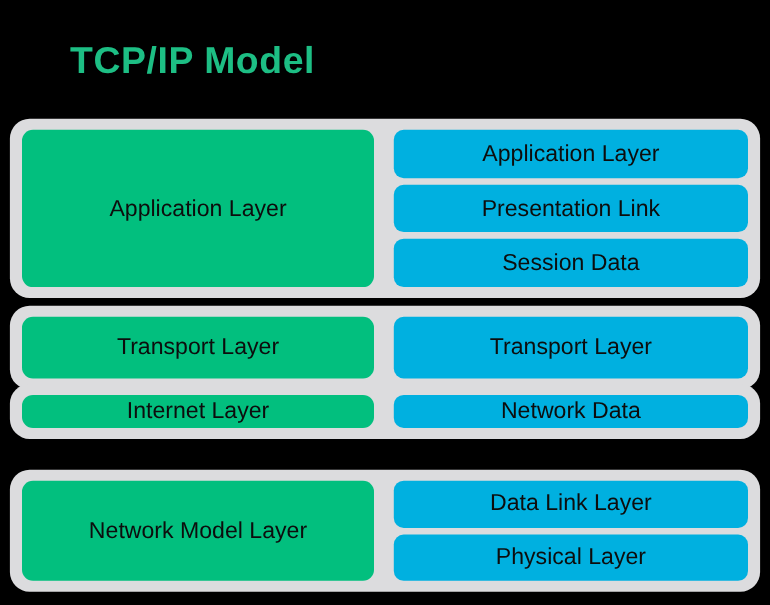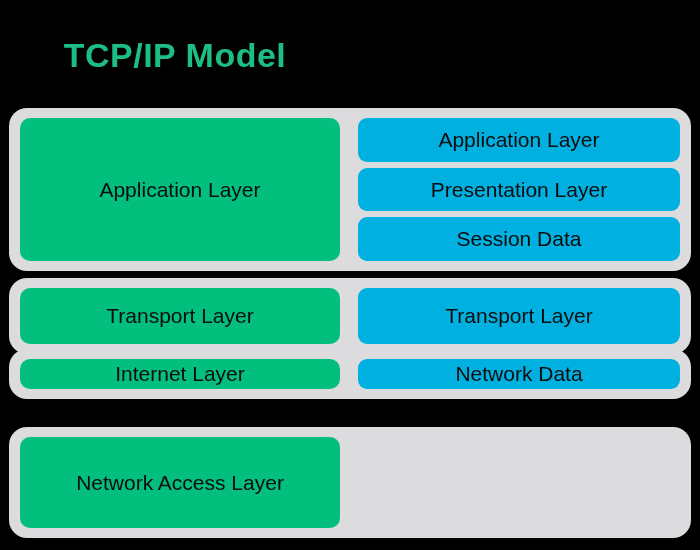--- a/index.html
+++ b/index.html
@@ -83,38 +83,40 @@
 <div class="canvas">
 
   <div class="headers">
     <div class="col-header tcpip">TCP/IP Model</div>
   </div>
 
   <div class="row row1">
     <div class="gbox">Application Layer</div>
     <div class="ocol">
       <div class="bbox">Application Layer</div>
-      <div class="bbox">Presentation Layer</div>
+      <div class="bbox">Presentation Link</div>
       <div class="bbox">Session Data</div>
     </div>
   </div>
 
   <div class="row row2">
     <div class="gbox">Transport Layer</div>
     <div class="ocol">
       <div class="bbox">Transport Layer</div>
     </div>
   </div>
 
   <div class="row row3">
     <div class="gbox">Internet Layer</div>
     <div class="ocol">
       <div class="bbox">Network Data</div>
     </div>
   </div>
 
   <div class="row row4">
-    <div class="gbox">Network Access Layer</div>
+    <div class="gbox">Network Model Layer</div>
     <div class="ocol">
+      <div class="bbox">Data Link Layer</div>
+      <div class="bbox">Physical Layer</div>
     </div>
   </div>
 
 </div>
 
 </body></html>

